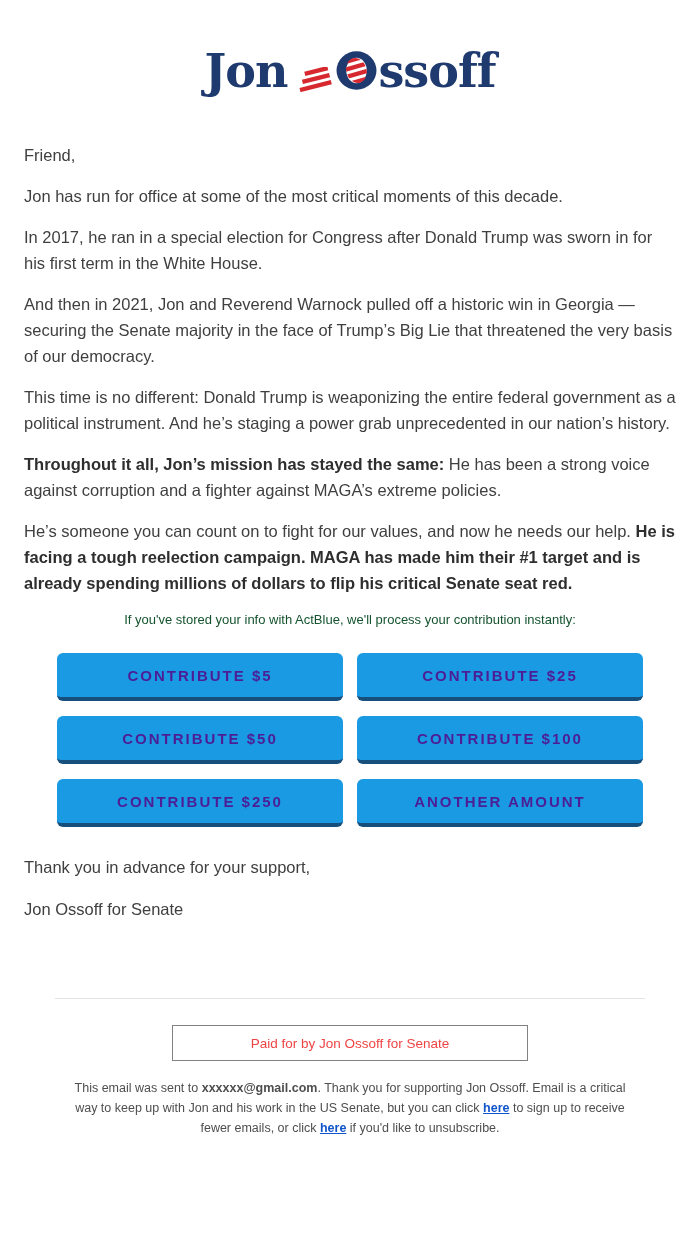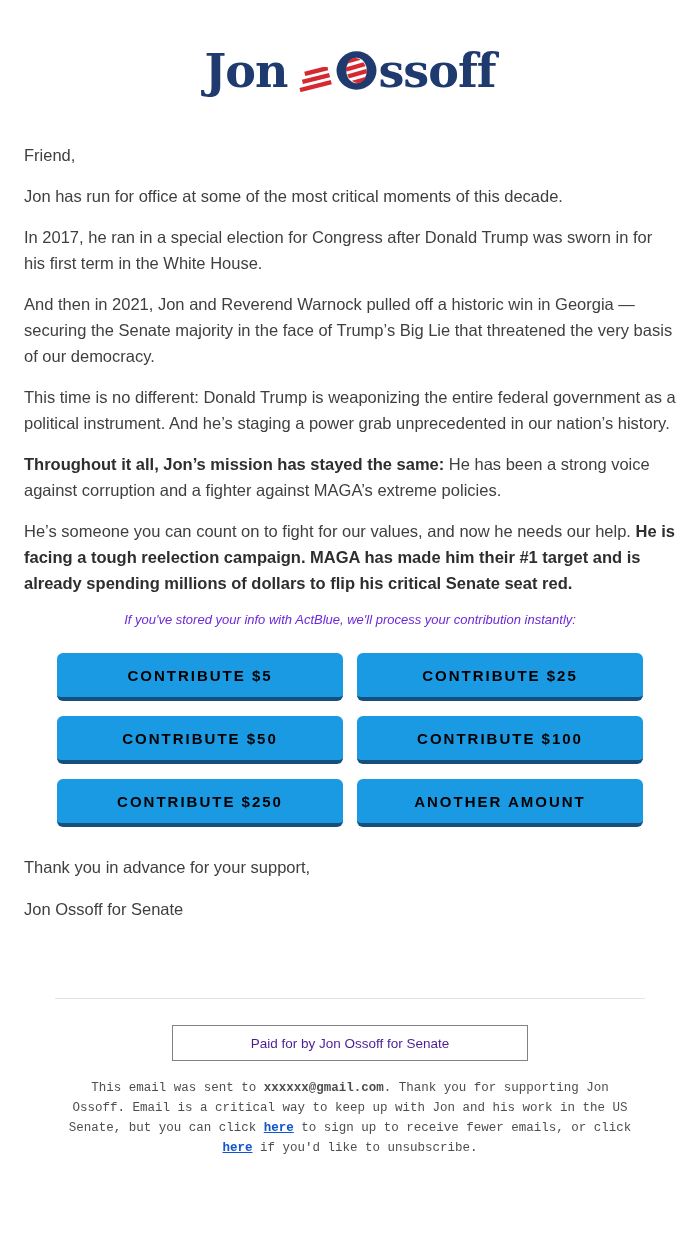--- a/index.html
+++ b/index.html
@@ -18,42 +18,42 @@
               color:#1E3A6E; margin-top:7px; }
 
   
   .content { padding:44px 24px 0; font-size:16.5px; line-height:26px; }
   .content p { margin:0 0 15px; }
   .b { font-weight:700; color:#2e2e2e;margin-top:28px; }
   .content p.plain { color:#3f3f3f; }
   a.cta-link { color:#2121CC; font-weight:700; text-decoration:underline; }
   .cta-para { margin:0 0 13px; }
 
-  .actblue-note { text-align:center; font-style:italic; font-size:13px; color:#6d28d9;
+  .actblue-note { text-align:center; font-size:13px; color:#14532d;
                   line-height:18px; margin:14px 0 0; }
 
   
   .btn-grid { display:grid; grid-template-columns:1fr 1fr; column-gap:14px; row-gap:15px;
               margin:24px 57px 0; }
   .cbtn { display:block; width:100%; height:48px; background:#1B9AE4; border:none;
-          border-bottom:4px solid #174F7C; border-radius:6px; color:#000000;
+          border-bottom:4px solid #174F7C; border-radius:6px; color:#4c1d95;
           font-family:"Liberation Sans", sans-serif; font-size:15px; font-weight:700;
           letter-spacing:2px; cursor:pointer; }
 
   
   .signoff { padding:27px 24px 0; font-size:16.5px; line-height:26px; }
   .signoff p { margin:0 0 16px; }
 
   
   .rule { border:none; border-top:1px solid #e3e3e3; margin:76px 55px 0; }
   .paid-box { width:356px; margin:26px auto 0; border:1px solid #828282; height:36px;
               display:flex; align-items:center; justify-content:center;
-              font-size:13.5px; color:#4c1d95; }
+              font-size:13.5px; color:#ef4444; }
   .fine-print { margin:17px auto 0; max-width:575px; text-align:center;
-                font-size:12.5px; line-height:20px; color:#4e4e4e;font-family:Liberation Mono, monospace; }
+                font-size:12.5px; line-height:20px; color:#4e4e4e; }
   .fine-print .email-addr { font-weight:700; }
   .fine-print a { color:#1155CC; font-weight:700; text-decoration:underline; }
 </style>
 </head>
 <body>
 
 <div class="email">
 
   <div class="logo">
     <div class="logo-row">

